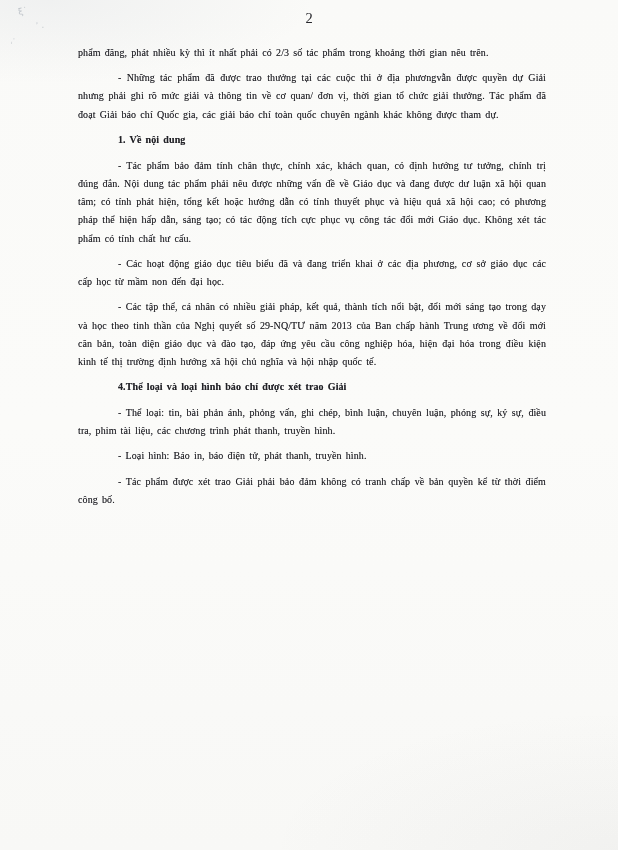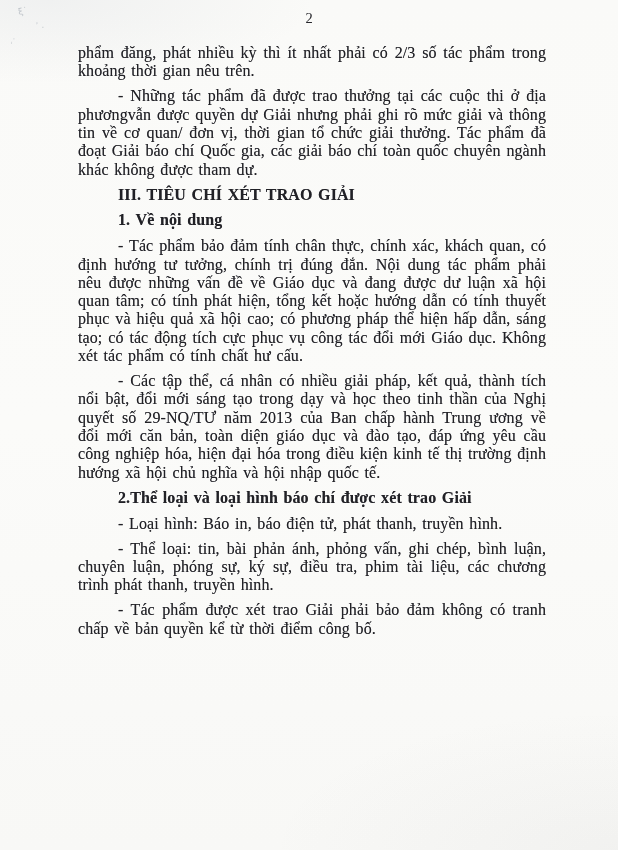--- a/index.html
+++ b/index.html
@@ -27,21 +27,21 @@
   .page-number {
     padding-top: 10px;
     text-align: center;
     font-size: 14.5px;
     color: #26262b;
   }
   main.doc-body {
     margin-top: 17px;
     padding: 0 72px 0 78px;
     text-align: justify;
-    font-size: 16px;
+    font-size: 10px;
     line-height: 18.3px;
     letter-spacing: 0.1px;
     word-spacing: 1.5px;
   }
   main.doc-body p {
     margin: 0 0 6.8px 0;
     text-indent: 40px;
     text-shadow: 0 0 0.4px rgba(20,20,30,0.45);
   }
   main.doc-body p.no-indent {
@@ -73,23 +73,23 @@
   <span class="artifact a1">ξ˙</span>
   <span class="artifact a2">᾿ ·</span>
   <span class="artifact a3">͵·</span>
 
   <div class="page-number">2</div>
 
   <main class="doc-body">
 
   <p class="body-para no-indent">phẩm đăng, phát nhiều kỳ thì ít nhất phải có 2/3 số tác phẩm trong khoảng thời gian nêu trên.</p>
       <p class="body-para">- Những tác phẩm đã được trao thưởng tại các cuộc thi ở địa phươngvẫn được quyền dự Giải nhưng phải ghi rõ mức giải và thông tin về cơ quan/ đơn vị, thời gian tổ chức giải thưởng. Tác phẩm đã đoạt Giải báo chí Quốc gia, các giải báo chí toàn quốc chuyên ngành khác không được tham dự.</p>
-      <p class="heading">III. TIÊU CHÍ XÉT TRAO GIẢI</p>
       <p class="heading">1. Về nội dung</p>
       <p class="body-para">- Tác phẩm bảo đảm tính chân thực, chính xác, khách quan, có định hướng tư tưởng, chính trị đúng đắn. Nội dung tác phẩm phải nêu được những vấn đề về Giáo dục và đang được dư luận xã hội quan tâm; có tính phát hiện, tổng kết hoặc hướng dẫn có tính thuyết phục và hiệu quả xã hội cao; có phương pháp thể hiện hấp dẫn, sáng tạo; có tác động tích cực phục vụ công tác đổi mới Giáo dục. Không xét tác phẩm có tính chất hư cấu.</p>
+      <p class="body-para">- Các hoạt động giáo dục tiêu biểu đã và đang triển khai ở các địa phương, cơ sở giáo dục các cấp học từ mầm non đến đại học.</p>
       <p class="body-para">- Các tập thể, cá nhân có nhiều giải pháp, kết quả, thành tích nổi bật, đổi mới sáng tạo trong dạy và học theo tinh thần của Nghị quyết số 29-NQ/TƯ năm 2013 của Ban chấp hành Trung ương về đổi mới căn bản, toàn diện giáo dục và đào tạo, đáp ứng yêu cầu công nghiệp hóa, hiện đại hóa trong điều kiện kinh tế thị trường định hướng xã hội chủ nghĩa và hội nhập quốc tế.</p>
-      <p class="heading">2.Thể loại và loại hình báo chí được xét trao Giải</p>
+      <p class="heading">4.Thể loại và loại hình báo chí được xét trao Giải</p>
+      <p class="body-para">- Thể loại: tin, bài phản ánh, phỏng vấn, ghi chép, bình luận, chuyên luận, phóng sự, ký sự, điều tra, phim tài liệu, các chương trình phát thanh, truyền hình.</p>
       <p class="body-para">- Loại hình: Báo in, báo điện tử, phát thanh, truyền hình.</p>
-      <p class="body-para">- Thể loại: tin, bài phản ánh, phỏng vấn, ghi chép, bình luận, chuyên luận, phóng sự, ký sự, điều tra, phim tài liệu, các chương trình phát thanh, truyền hình.</p>
       <p class="body-para">- Tác phẩm được xét trao Giải phải bảo đảm không có tranh chấp về bản quyền kể từ thời điểm công bố.</p>
     </main>
 
 </div>
 
 </body></html>

